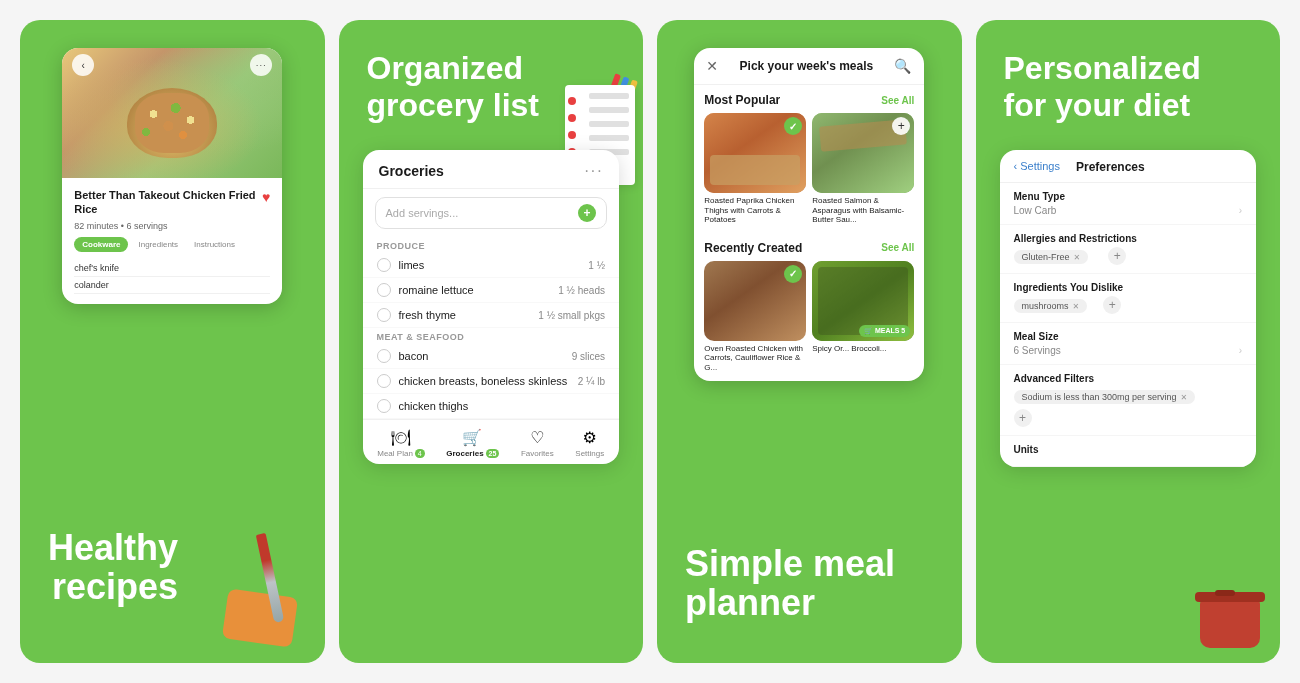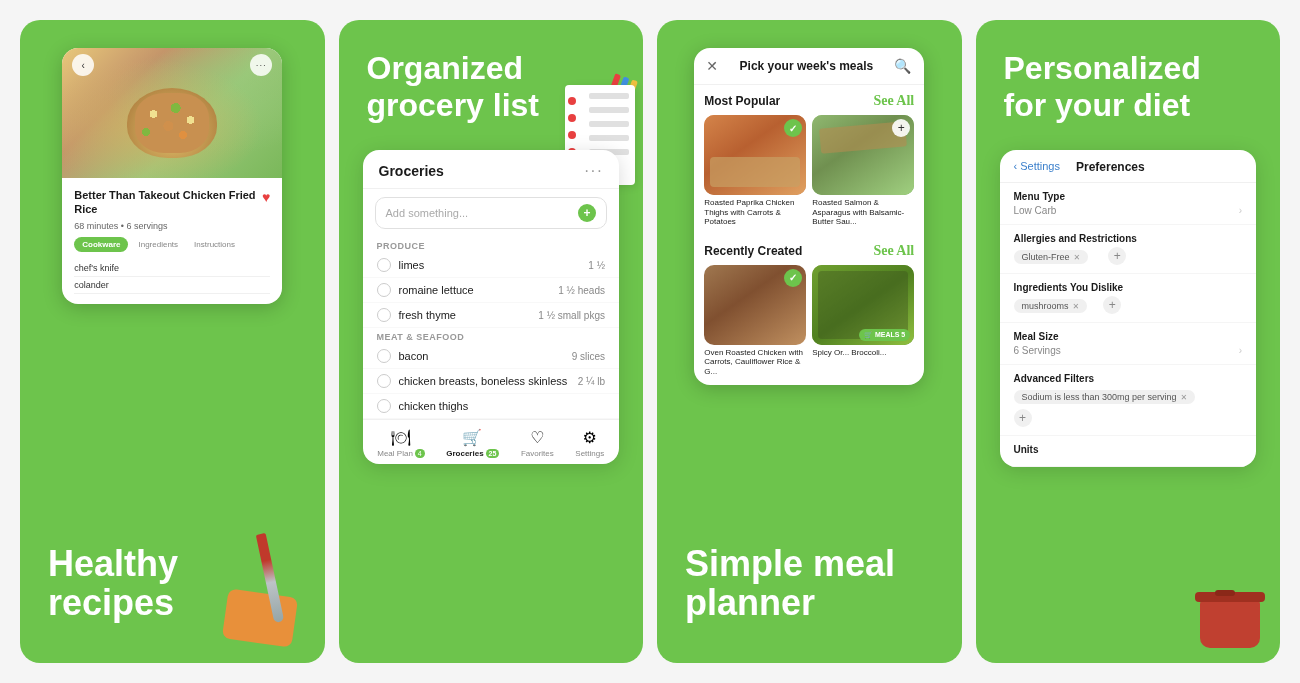--- a/index.html
+++ b/index.html
@@ -121,22 +121,23 @@
       padding: 3px 6px;
     }
     .card-item {
       font-size: 9px;
       color: #333;
       padding: 3px 0;
       border-bottom: 1px solid #f0f0f0;
     }
     .panel-1 .bottom-text {
       position: absolute;
-      bottom: 40px;
+      bottom: 56px;
       left: 28px;
+      text-align: right;
     }
     .bottom-text h2 {
       font-size: 36px;
       font-weight: 900;
       color: #fff;
       line-height: 1.1;
     }
 
     
     .panel-2 {
@@ -346,24 +347,23 @@
       justify-content: space-between;
       align-items: center;
       margin-bottom: 6px;
     }
     .meal-section-title {
       font-size: 12px;
       font-weight: 700;
       color: #1a1a1a;
     }
     .meal-see-all {
-      font-size: 14px;
+      font-size: 10px;
       color: #6dc44c;
       font-weight: 600;
-      font-family: Liberation Serif, serif;
     }
     .meal-grid {
       display: flex;
       gap: 6px;
       margin-bottom: 4px;
     }
     .meal-thumb {
       flex: 1;
       height: 80px;
       border-radius: 10px;
@@ -538,21 +538,21 @@
               radial-gradient(circle at 65% 70%, #e09040 4px, transparent 4px),
               #c89050;border-radius:40%;"></div>
           </div>
         </div>
       </div>
       <div class="card-info">
         <div class="card-title">
           <span style="font-size:11px;font-weight:700;color:#1a1a1a;line-height:1.3;">Better Than Takeout Chicken Fried Rice</span>
           <span class="heart-icon">♥</span>
         </div>
-        <div class="card-meta">68 minutes • 6 servings</div>
+        <div class="card-meta">82 minutes • 6 servings</div>
         <div class="card-tabs">
           <span class="tab-active">Cookware</span>
           <span class="tab-inactive">Ingredients</span>
           <span class="tab-inactive">Instructions</span>
         </div>
         <div class="card-item">chef's knife</div>
         <div class="card-item">colander</div>
       </div>
     </div>
 
@@ -595,21 +595,21 @@
         </div>
       </div>
     </div>
 
     <div class="grocery-card">
       <div class="grocery-header">
         <span class="grocery-title">Groceries</span>
         <span class="grocery-dots">···</span>
       </div>
       <div class="grocery-add">
-        <span class="grocery-add-text">Add something...</span>
+        <span class="grocery-add-text">Add servings...</span>
         <div class="grocery-add-btn">+</div>
       </div>
 
       <div class="grocery-section-label">PRODUCE</div>
       <div class="grocery-row">
         <div class="grocery-checkbox"></div>
         <span class="grocery-item-name">limes</span>
         <span class="grocery-item-qty">1 ½</span>
       </div>
       <div class="grocery-row">

